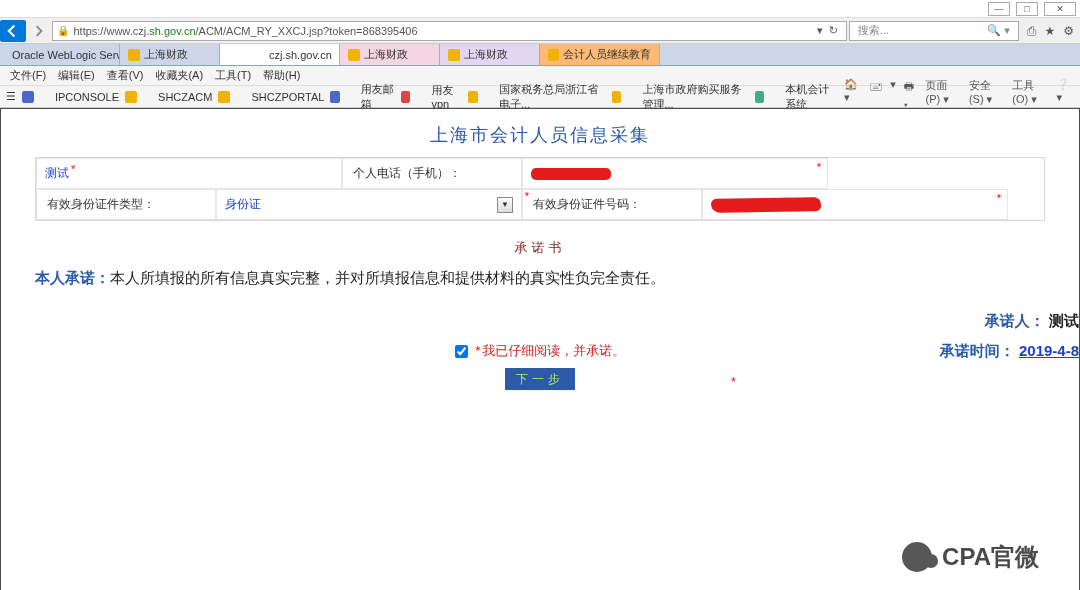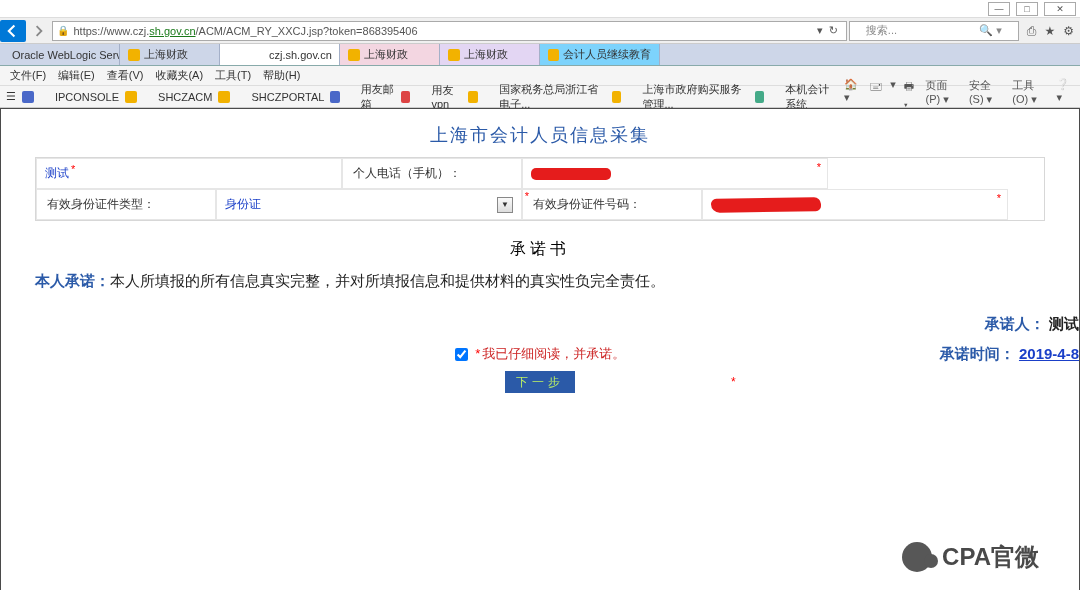--- a/index.html
+++ b/index.html
@@ -51,28 +51,28 @@
       border: 1px solid #aaa;
       background: #fff;
       display: flex;
       align-items: center;
       padding: 0 4px;
       font-size: 11px;
       color: #555;
       gap:4px;
     }
     .lock-icon { color:#888; font-size:10px;}
-    .urlgreen { color:#1a7a1a;text-decoration:underline; }
+    .urlgreen { color:#1a7a1a; }
     .addr-right { display:flex; align-items:center; gap:6px; padding:0 4px;}
     .search-box {
       width: 170px; height: 20px;
       border: 1px solid #aaa;
       background:#fff;
       display:flex;align-items:center;
-      padding:0 16px;
+      padding:0 8px;
       font-size:11px;color:#888;
     }
     .ie-icons { display:flex; gap:8px; padding:0 6px; color:#555;}
 
     
     .tab-strip {
       height: 22px;
       background: #cdd6e8;
       display:flex;
       border-bottom:1px solid #8aa;
@@ -84,21 +84,21 @@
       font-size:11px;
       color:#333;
       min-width:100px;
       max-width:120px;
       overflow:hidden;white-space:nowrap;
       background:#cdd6e8;
     }
     .tab.active { background:#fff;gap:41px; }
     .tab.sh1 { background:#f3d6e1;}
     .tab.sh2 { background:#e3d6f3;}
-    .tab.sh3 { background:#7dd3fc;}
+    .tab.sh3 { background:#fdba74;}
     .favicon { width:12px;height:12px;background:#f2b200;border-radius:2px;display:inline-block;}
     .favicon.ie { background:#3a88d4;}
     .tab-close{ margin-left:auto;color:#666;font-size:10px;}
 
     .menu-bar {
       height: 20px;
       background:#f5f5f5;
       display:flex;align-items:center;gap:4px;
       padding:0 6px;
       font-size:11px;color:#333;
@@ -165,22 +165,22 @@
     .sel-btn{ margin-left:auto;width:16px;height:16px;border:1px solid #888;background:linear-gradient(#fafafa,#ddd);display:flex;align-items:center;justify-content:center;font-size:8px;color:#333;}
     .req{ color:red; font-size:11px; margin-left:2px; align-self:flex-start;}
     .redact{
       width:80px;height:12px;background:#e51c1c;border-radius:5px;display:inline-block;
     }
     .redact.long{ width:110px; height:14px;}
     .redact.squiggle{ border-radius:6px 8px 6px 10px; transform:rotate(-1deg);}
 
     .commit-title{
       text-align:center;
-      color:#000000;
-      font-size:16px;
+      color:#7f1d1d;
+      font-size:13px;
       font-family:"SimHei","Microsoft YaHei";
       padding:18px 0 12px;
       letter-spacing:4px;
     }
     .commit-text{
       padding:0 34px;
       font-size:15px;
       color:#222;
     }
     .commit-text .lead{

